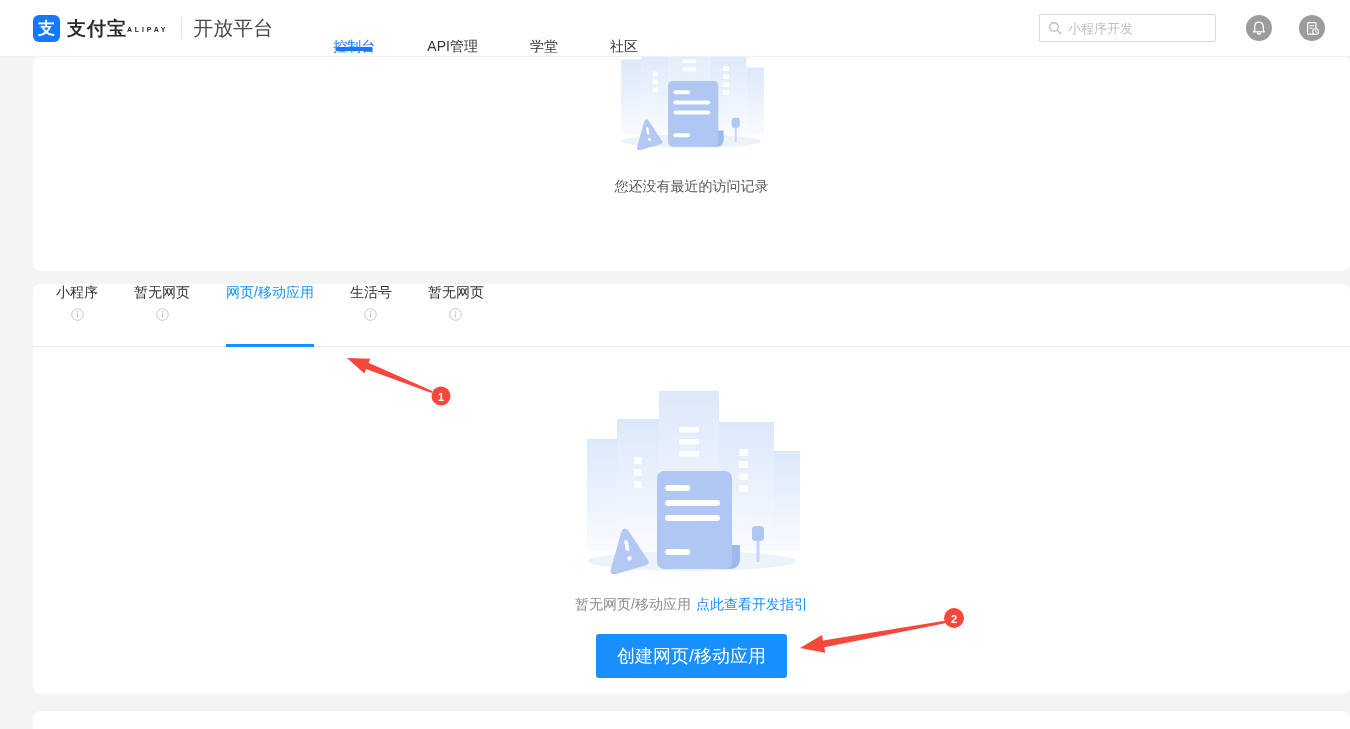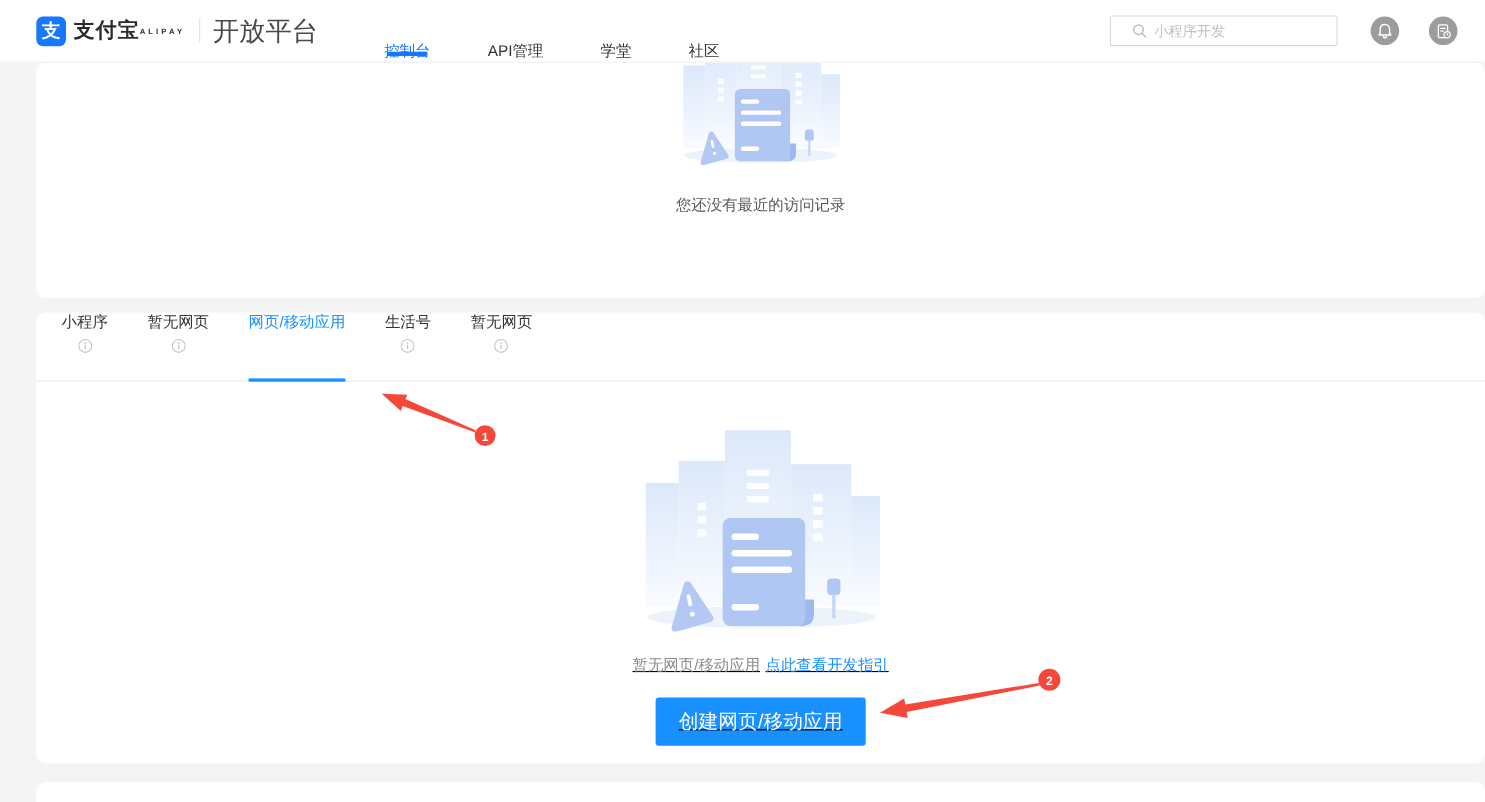--- a/index.html
+++ b/index.html
@@ -17,37 +17,37 @@
   .brand { display:flex; align-items:center; margin-left:33px; cursor:pointer; }
   .logo-sq {
     width:27px; height:27px; background:#1677ff; border-radius:6px;
     color:#fff; display:flex; align-items:center; justify-content:center;
     font-size:17px; font-weight:bold;
   }
   .brand-text { margin-left:7px; display:flex; flex-direction:row; line-height:1;align-items:center; }
   .brand-name { font-size:19px; font-weight:bold; color:#2b2b2b; letter-spacing:1px; }
   .brand-sub  { font-size:7px; font-weight:bold; color:#2b2b2b; letter-spacing:2.8px; margin-top:3px; }
   .brand-divider { width:1px; height:22px; background:#e0e0e0; margin:0 11px 0 13px; }
-  .platform-name { font-size:24px; color:#4a4a4a; }
+  .platform-name { font-size:20px; color:#4a4a4a; }
 
   .nav { display:flex; margin-left:60px; gap:52px; height:100%; align-items:flex-end; }
   .nav-item {
     font-size:14px; color:#333; display:flex; align-items:center;
     position:relative; cursor:pointer;
   }
   .nav-item.active { color:#1677ff; }
   .nav-item.active::after {
     content:""; position:absolute; bottom:5px; left:50%; transform:translateX(-50%);
     width:37px; height:4px; border-radius:2px; background:#1677ff;
   }
 
   .header-right { margin-left:auto; display:flex; align-items:center; margin-right:25px; }
   .search-box {
-    width:207px; height:28px; border:1px solid #d9d9d9; border-radius:2px;
-    display:flex; align-items:center; padding:0 19px; background:#fff;
+    width:177px; height:28px; border:1px solid #d9d9d9; border-radius:2px;
+    display:flex; align-items:center; padding:0 8px; background:#fff;
   }
   .search-box svg { flex:none; }
   .search-box input {
     border:none; outline:none; width:100%; font-size:13px; color:#333;
     margin-left:6px; font-family:inherit; background:transparent;
   }
   .search-box input::placeholder { color:#c0c0c0; }
   .icon-circle {
     width:26px; height:26px; border-radius:50%; background:#9c9c9c;
     display:flex; align-items:center; justify-content:center; cursor:pointer;
@@ -70,21 +70,21 @@
     display:flex; align-items:center; gap:6px; font-size:14px; color:#333;
     position:relative; cursor:pointer;flex-direction:column;
   }
   .tab.active { color:#1890ff; }
   .tab.active::after {
     content:""; position:absolute; left:0; right:0; bottom:-1px;
     height:3px; background:#1890ff;
   }
   .info-icon { display:flex; align-items:center; }
 
-  .apps-body { display:flex; flex-direction:column; align-items:center;text-decoration:underline; }
+  .apps-body { display:flex; flex-direction:column; align-items:center; }
   .apps-illus { margin-top:42px; }
   .apps-empty-line { margin-top:22px; font-size:14px; color:#8c8c8c; }
   .guide-link { color:#1890ff; margin-left:5px; cursor:pointer; text-decoration:none; }
   .create-btn {
     margin-top:20px; height:44px; padding:0 21px; background:#1890ff; color:#fff;
     font-size:18px; border:none; border-radius:3px; cursor:pointer; font-family:inherit;
   }
 
   .card-next { margin-top:17px; height:40px; border-radius:8px 8px 0 0; }
 

